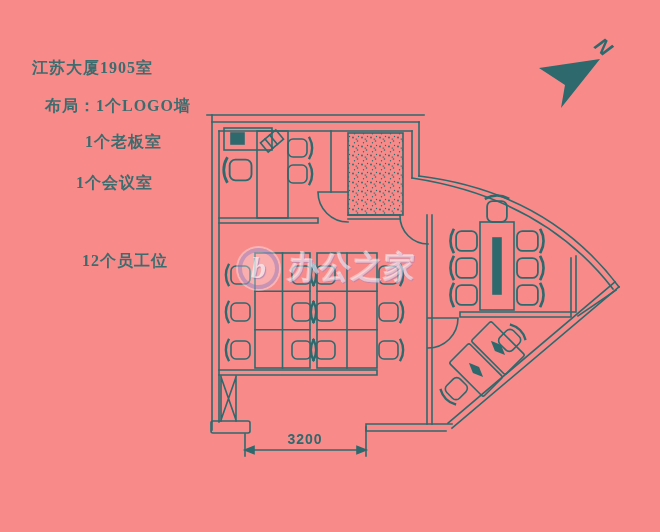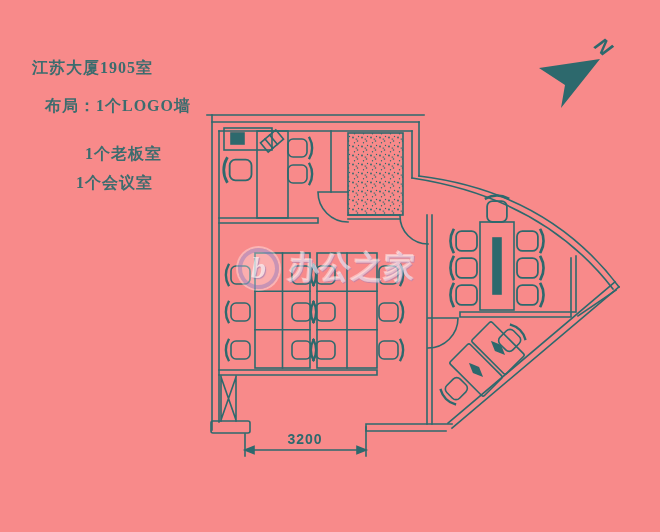--- a/index.html
+++ b/index.html
@@ -47,22 +47,23 @@
     white-space:nowrap;
   }
 </style>
 </head>
 <body>
 
 <div class="canvas">
 
   <div class="note" style="left:32px;top:58px;">江苏大厦1905室</div>
   <div class="note" style="left:33px;top:96px;margin-left:12px;">布局：1个LOGO墙</div>
-  <div class="note" style="left:85px;top:144px;text-align:center;">1个老板室</div>
+  <div class="note" style="left:85px;top:132px;text-align:center;">1个老板室</div>
   <div class="note" style="left:76px;top:173px;">1个会议室</div>
+  <div class="note" style="left:82px;top:251px;">12个员工位</div>
 
   <svg class="plan-svg" width="660" height="532" viewBox="0 0 660 532">
     <defs>
       <pattern id="speckle" width="9" height="9" patternUnits="userSpaceOnUse">
         <circle cx="2" cy="2.5" r="0.9" fill="#2d696d"></circle>
         <circle cx="6.5" cy="6" r="0.8" fill="#2d696d"></circle>
         <circle cx="7.5" cy="1.5" r="0.7" fill="#2d696d"></circle>
         <circle cx="3.5" cy="7.8" r="0.7" fill="#2d696d"></circle>
         <rect x="4.6" y="3.6" width="1.6" height="1" fill="#2d696d"></rect>
       </pattern>

